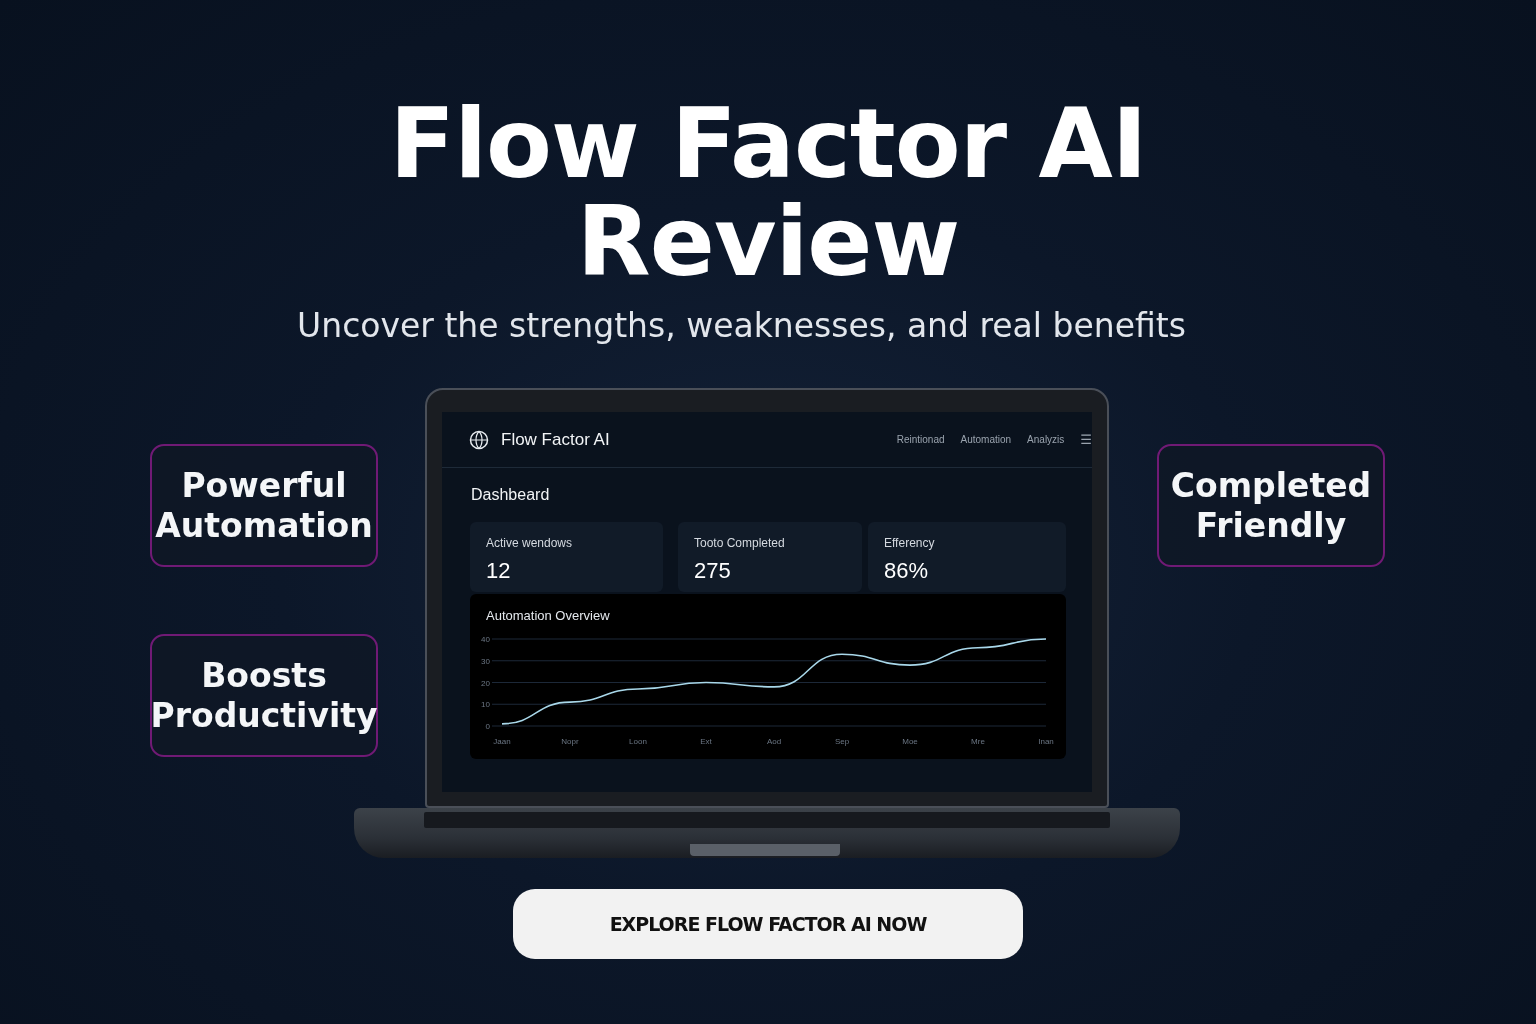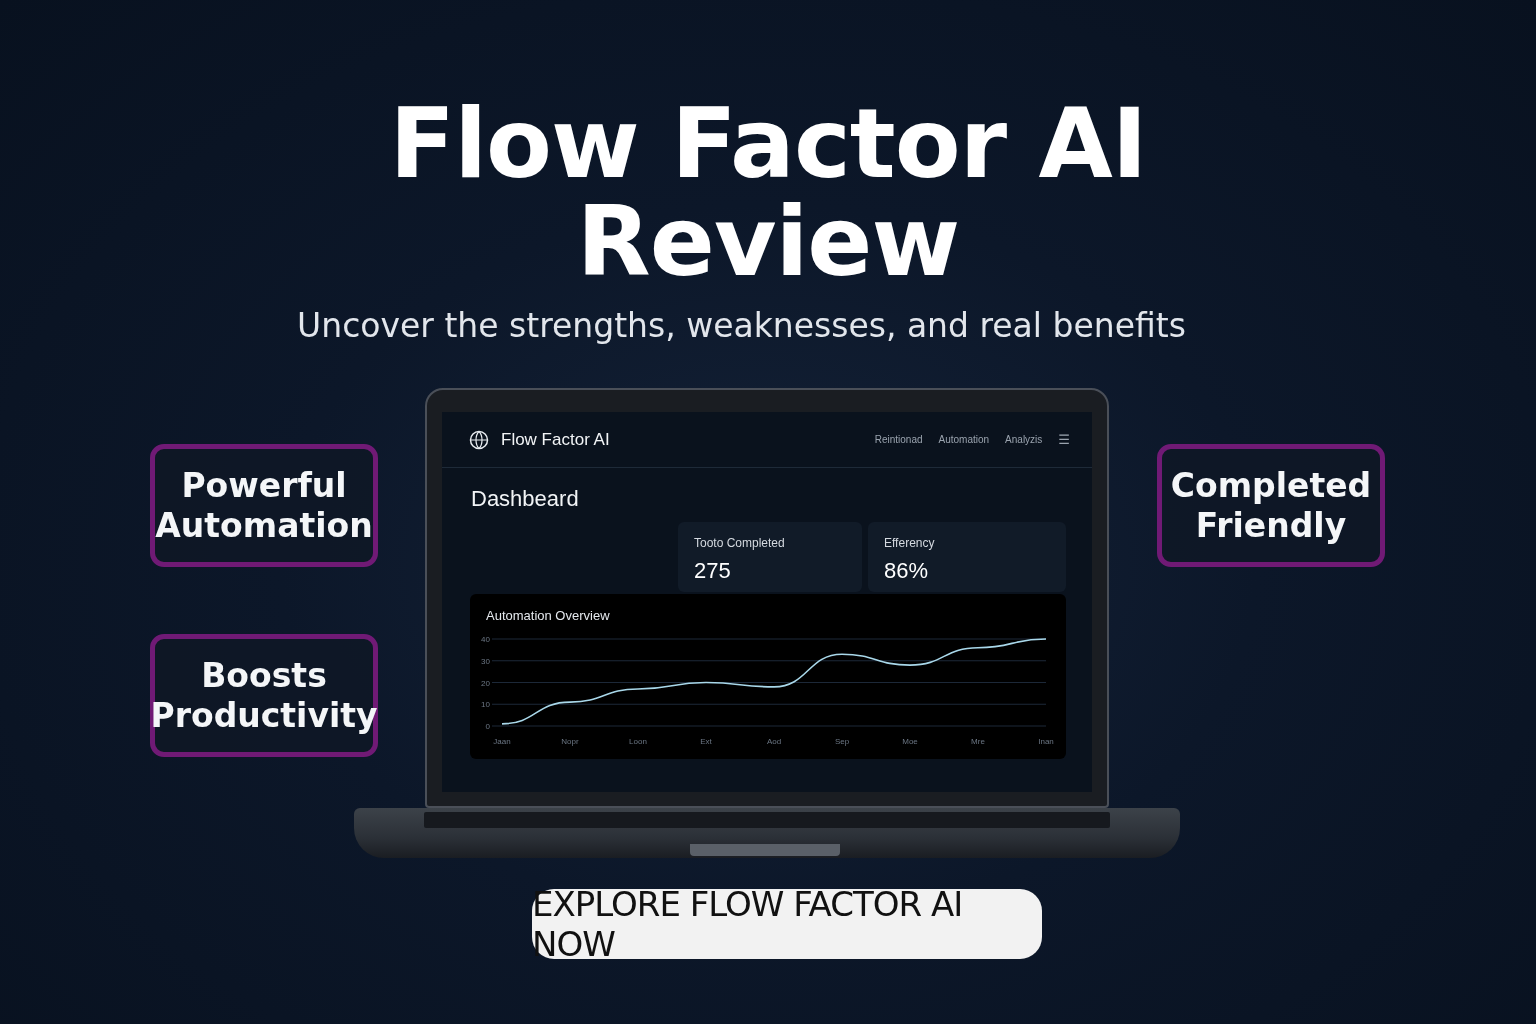--- a/index.html
+++ b/index.html
@@ -1,37 +1,37 @@
 <!DOCTYPE html>
 <html><head>
 <meta charset="utf-8">
 <style>
 *{box-sizing:border-box;margin:0;padding:0}
 html,body{width:1536px;height:1024px;overflow:hidden}
 body{background:radial-gradient(ellipse at 50% 55%,#142238 0%,#0c1729 45%,#08111f 100%);font-family:"Liberation Sans",sans-serif;color:#fff;position:relative}
 .title{position:absolute;left:0;width:1536px;text-align:center;font-family:"DejaVu Sans",sans-serif;font-weight:600;font-size:96px;line-height:100px;letter-spacing:-1px}
 .t1{top:94px}.t2{top:192px}
 .sub{position:absolute;top:306px;width:1536px;text-align:center;font-family:"DejaVu Sans",sans-serif;font-size:33px;color:#e2e6ec;padding-right:53px}
-.feat{position:absolute;width:228px;height:123px;border:5px solid #701a75;border-radius:14px;background:rgba(15,24,38,.8);display:flex;align-items:center;justify-content:center;text-align:center;font-family:"DejaVu Sans",sans-serif;font-weight:600;font-size:33px;line-height:40px;color:#f4f6f8}
+.feat{position:absolute;width:228px;height:123px;border:2px solid #701a75;border-radius:14px;background:rgba(15,24,38,.8);display:flex;align-items:center;justify-content:center;text-align:center;font-family:"DejaVu Sans",sans-serif;font-weight:600;font-size:33px;line-height:40px;color:#f4f6f8}
 .laptop-lid{position:absolute;left:425px;top:388px;width:684px;height:420px;background:#1a1d22;border:2px solid #4a4f58;border-radius:18px 18px 4px 4px}
 .screen{position:absolute;left:442px;top:412px;width:650px;height:380px;background:#0a121d}
 .base{position:absolute;left:354px;top:808px;width:826px;height:50px;background:linear-gradient(#3c4249,#2b3037 60%,#1a1d22);border-radius:6px 6px 30px 30px}
 .kbd{position:absolute;left:424px;top:812px;width:686px;height:16px;background:#16191e;border-radius:2px}
 .notch{position:absolute;left:690px;top:844px;width:150px;height:12px;background:#5a6068;border-radius:0 0 4px 4px}
 .nav{position:absolute;left:0;top:0;width:650px;height:56px;border-bottom:1px solid #1e2a38;display:flex;align-items:center}
 .brand{display:flex;align-items:center;margin-left:27px;font-size:17px;color:#f2f4f6}
 .brand svg{margin-right:12px}
-.links{margin-left:auto;display:flex;gap:16px;font-size:10px;color:#9aa3ae;align-items:center;margin-right:22px}
-.dash{position:absolute;left:29px;top:74px;font-size:22px;color:#f2f4f6}
+.links{margin-left:auto;display:flex;gap:16px;font-size:10px;color:#9aa3ae;align-items:center;}
+.dash{position:absolute;left:29px;top:74px;font-size:16px;color:#f2f4f6}
 .card{position:absolute;top:110px;height:70px;background:#111b28;border-radius:6px;padding:14px 16px}
 .card .l{font-size:12px;color:#d5dae0}
 .card .v{font-size:22px;color:#fff;margin-top:8px}
 .chart{position:absolute;left:28px;top:182px;width:596px;height:165px;background:#000000;border-radius:6px}
 .chart .ct{position:absolute;left:16px;top:14px;font-size:13px;color:#e5e9ee}
-.cta{position:absolute;left:532px;top:889px;width:510px;height:70px;background:#f2f2f2;border-radius:22px;display:flex;align-items:center;justify-content:center;font-family:"DejaVu Sans",sans-serif;font-weight:400;font-size:34px;color:#111;letter-spacing:-1px}
+.cta{position:absolute;left:513px;top:889px;width:510px;height:70px;background:#f2f2f2;border-radius:22px;display:flex;align-items:center;justify-content:center;font-family:"DejaVu Sans",sans-serif;font-weight:700;font-size:19px;color:#111;letter-spacing:-1px}
 </style>
 </head>
 <body>
 
 <div class="title t1">Flow Factor AI</div>
 <div class="title t2">Review</div>
 <div class="sub">Uncover the strengths, weaknesses, and real benefits</div>
 
 <div class="feat" style="left:150px;top:444px">Powerful Automation</div>
 <div class="feat" style="left:150px;top:634px">Boosts Productivity</div>
@@ -52,20 +52,24 @@
       <span>Flow Factor AI</span>
     </div>
     <div class="links">
       <span>Reintionad</span>
       <span>Automation</span>
       <span>Analyzis</span>
       <span style="font-size:13px">☰</span>
     </div>
   </div>
   <div class="dash">Dashbeard</div>
+  <div class="card" style="left:28px;width:193px">
+      <div class="l">Active wendows</div>
+      <div class="v">12</div>
+    </div>
   <div class="card" style="left:236px;width:184px">
       <div class="l">Tooto Completed</div>
       <div class="v">275</div>
     </div>
   <div class="card" style="left:426px;width:198px">
       <div class="l">Efferency</div>
       <div class="v">86%</div>
     </div>
   <div class="chart">
     <div class="ct">Automation Overview</div>

